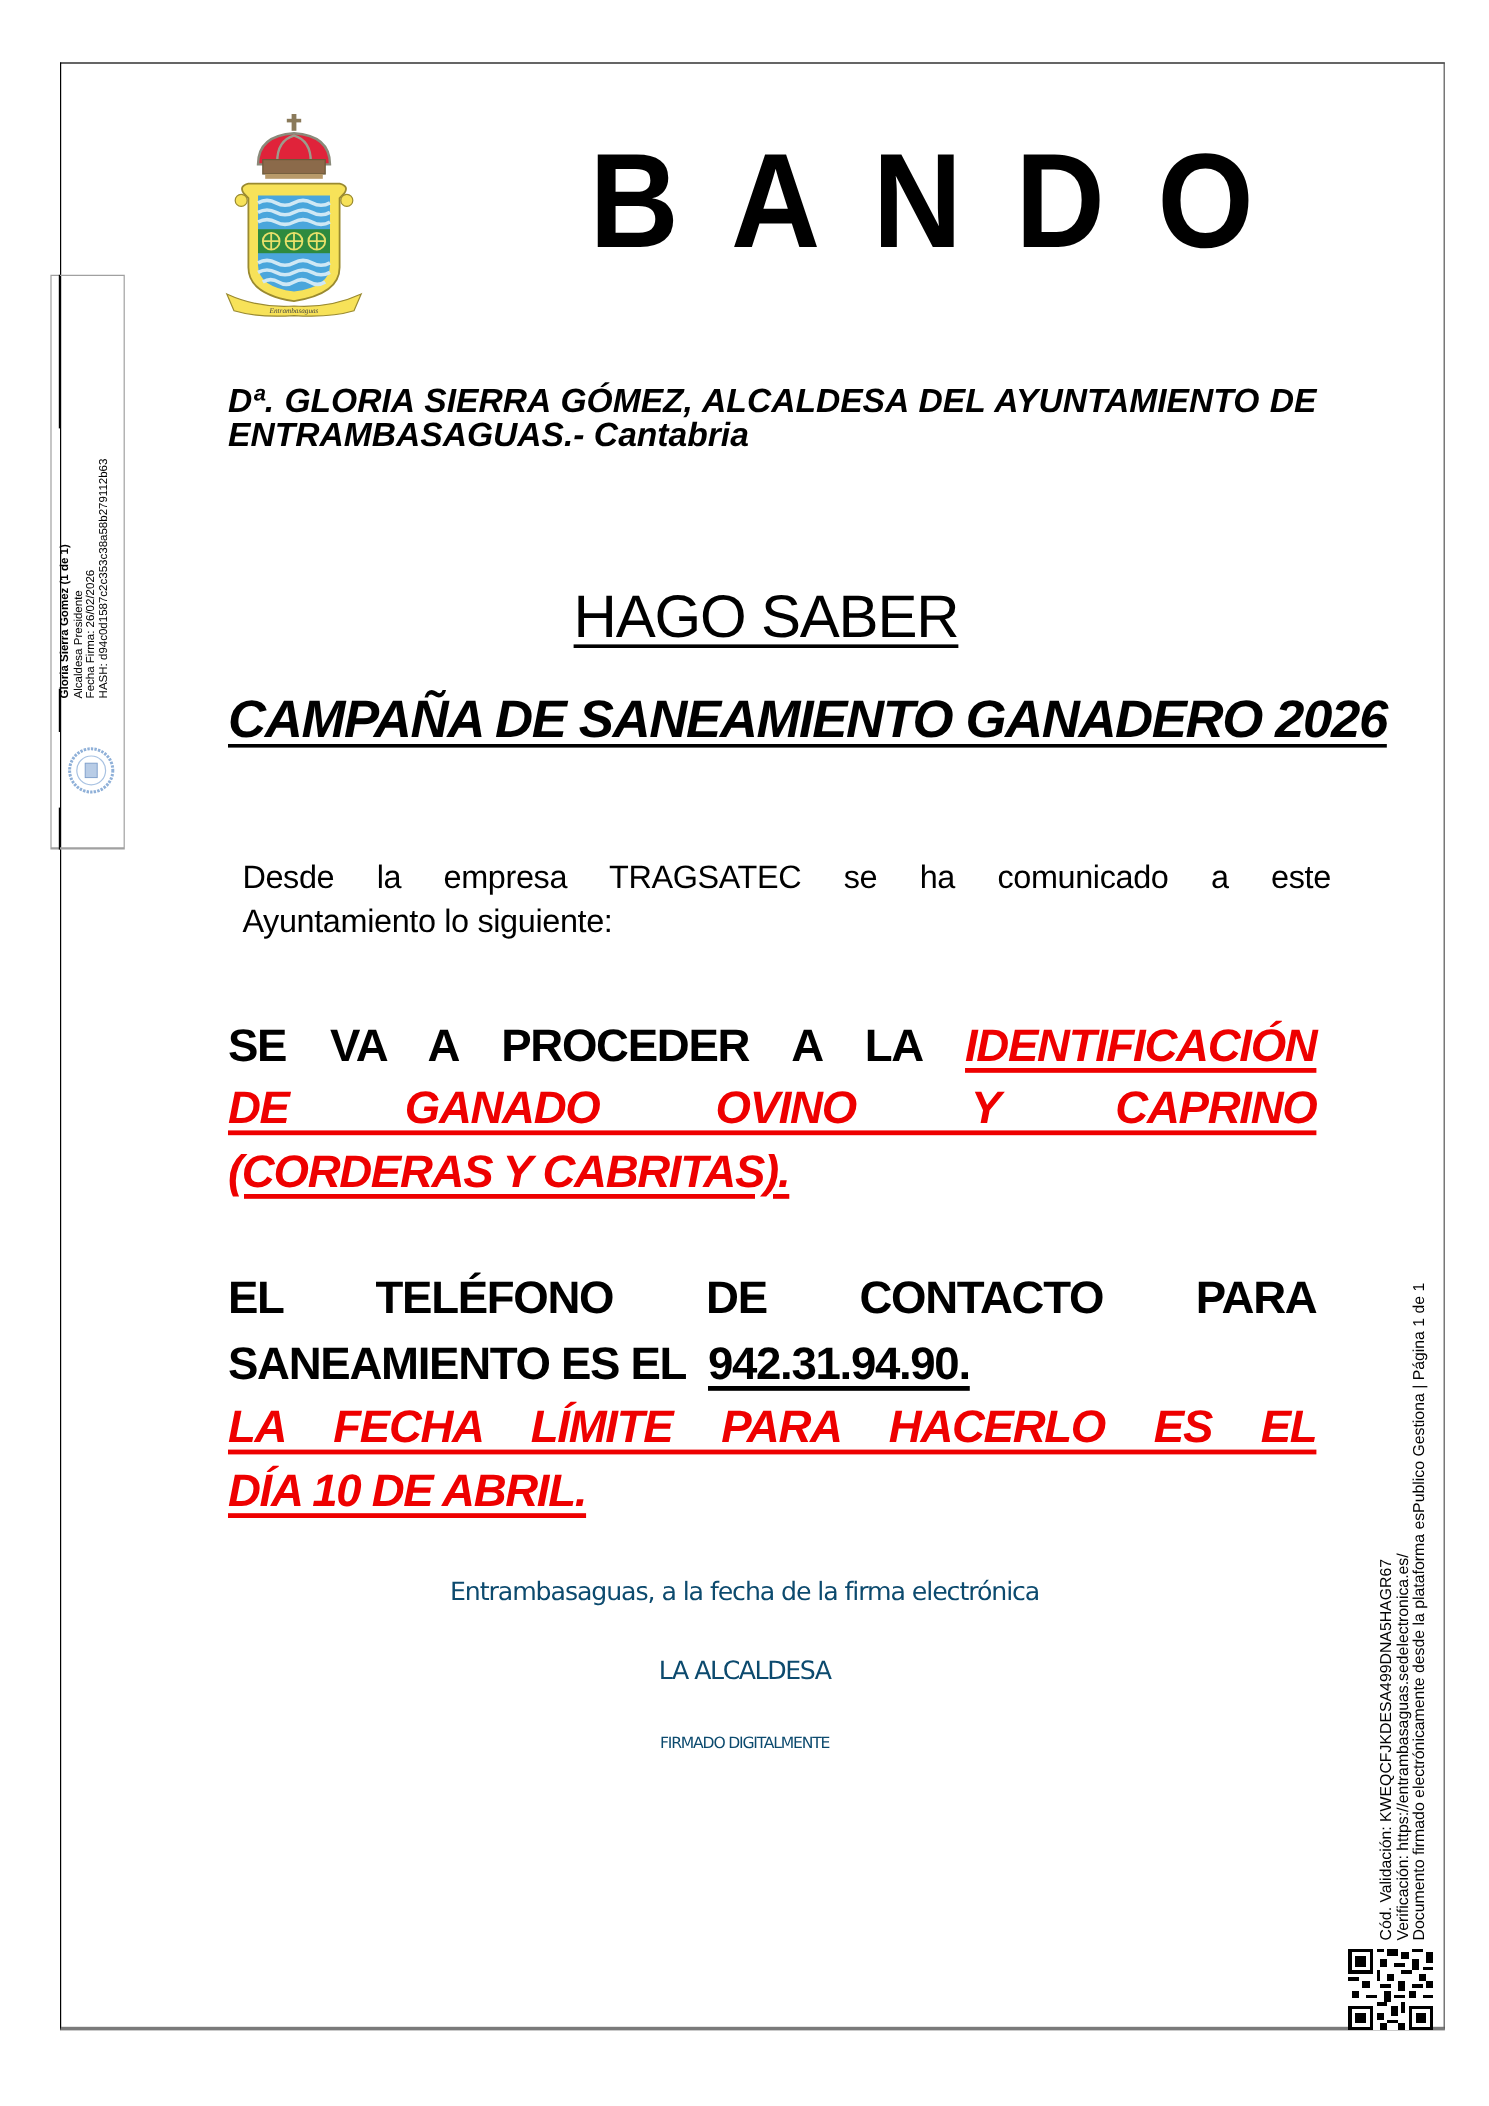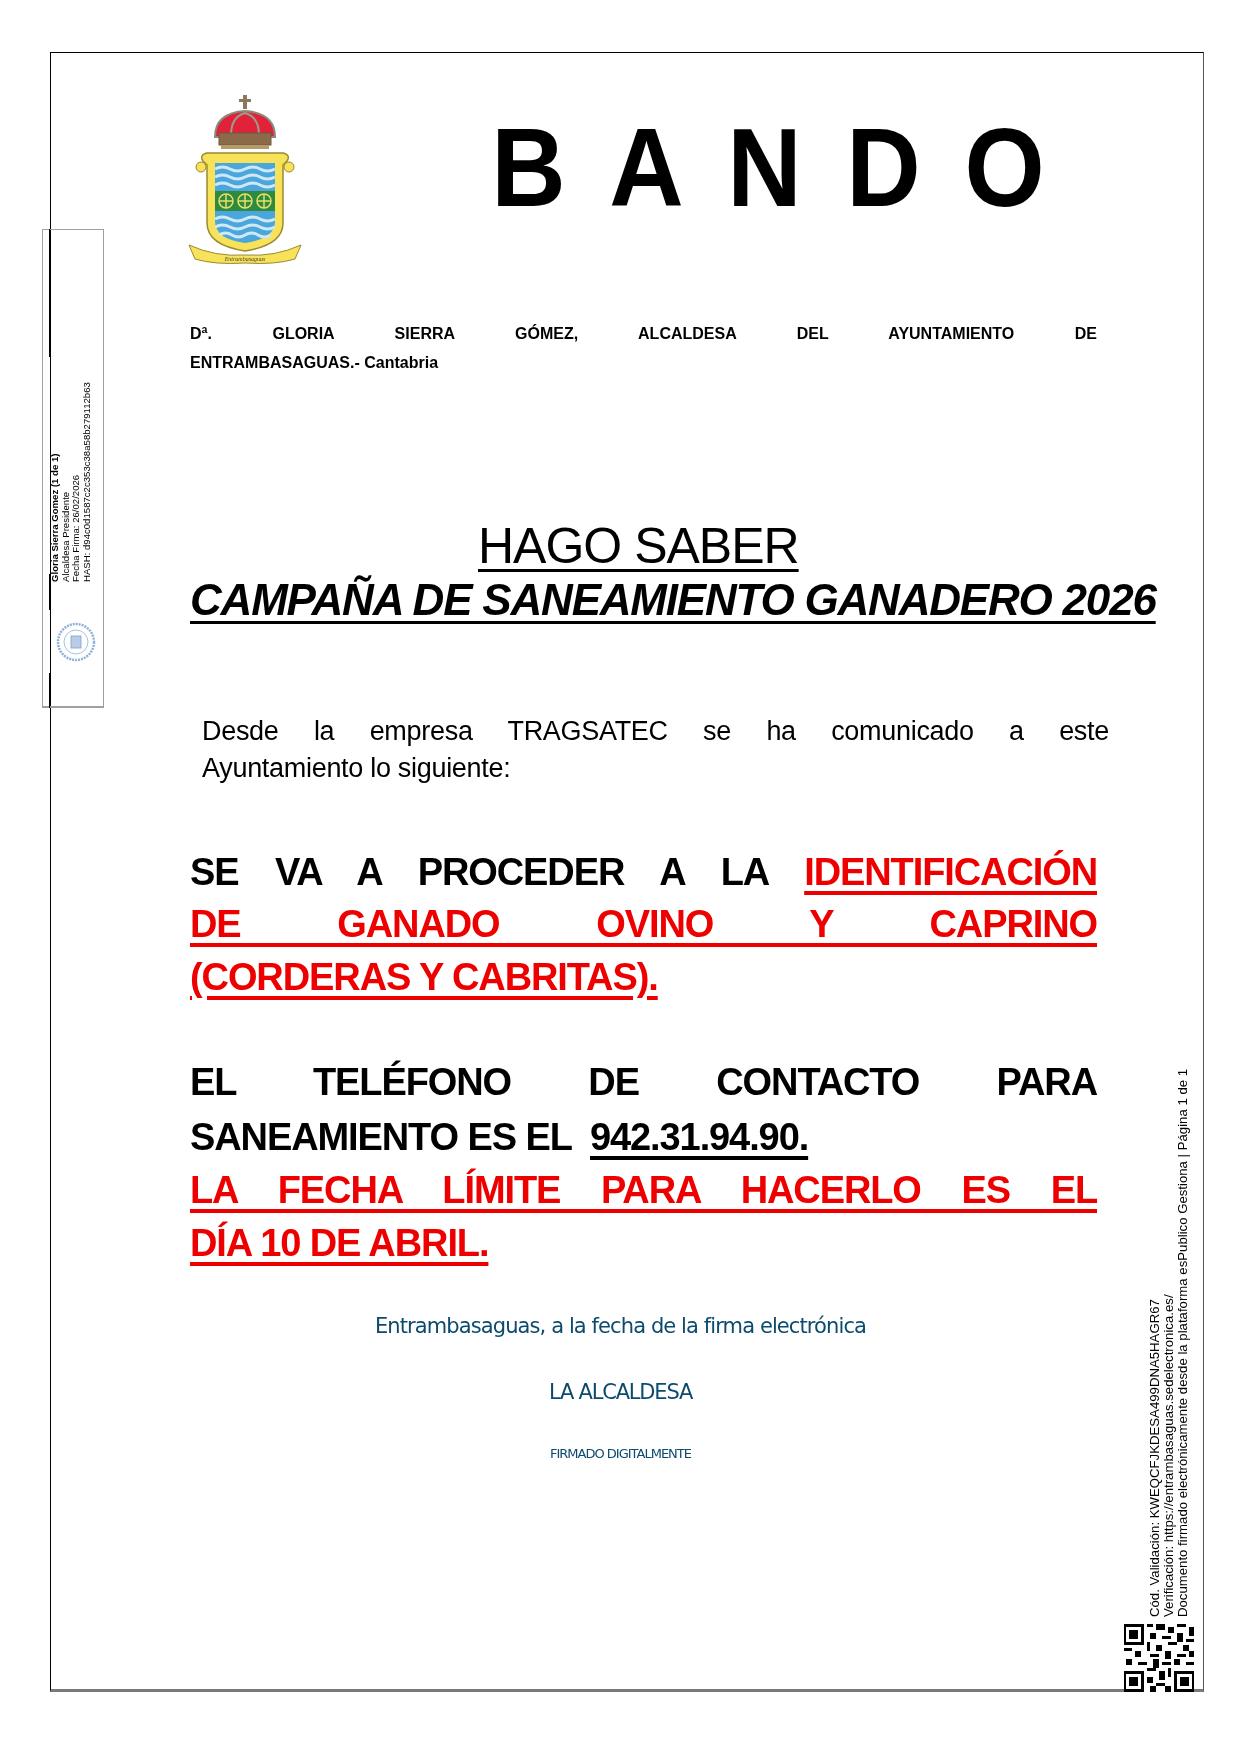--- a/index.html
+++ b/index.html
@@ -15,28 +15,28 @@
   .bando span { display:inline-block; transform:scaleX(0.92); }
 
   
   .stamp-box { position:absolute; left:42px; top:229px; width:62px; height:479px; border:1px solid #a0a0a0; border-bottom:2px solid #a0a0a0; box-sizing:border-box; }
   .stamp-line { position:absolute; left:49px; width:1px; background:#000; }
   .stamp-text { position:absolute; left:50px; top:582px; transform-origin:0 0; transform:rotate(-90deg); font-size:9.6px; line-height:10.5px; white-space:nowrap; color:#000; }
   .stamp-text .name { font-weight:bold; }
   .seal { position:absolute; left:56px; top:622px; width:40px; height:40px; }
   .line-just { position:absolute; left:190px; width:907px; text-align:justify; text-align-last:justify; white-space:nowrap; }
 
-  .addressee { font-weight:bold; font-size:16px; line-height:24px; font-family:"Liberation Sans", sans-serif; }
-  .hago { position:absolute; left:478px; top:486px; font-size:50px; line-height:56px; text-decoration:underline; text-decoration-thickness:3px; text-underline-offset:6px; letter-spacing:-1px;margin-top:32px; }
+  .addressee { font-weight:bold; font-size:28px; line-height:24px; font-family:"Liberation Sans", sans-serif;font-style:italic; }
+  .hago { position:absolute; left:478px; top:486px; font-size:50px; line-height:56px; text-decoration:underline; text-decoration-thickness:3px; text-underline-offset:6px; letter-spacing:-1px; }
   .campana { position:absolute; left:190px; top:580px; font-weight:bold; font-size:44px; line-height:40px; text-decoration:underline; text-decoration-thickness:3px; text-underline-offset:6px; letter-spacing:-1.2px; white-space:nowrap;font-style:italic; }
   .desde { font-size:27px; line-height:30px; letter-spacing:-0.3px;margin-left:12px; }
 
   .big { font-weight:bold; font-size:38px; line-height:44px; letter-spacing:-1.1px; }
   .red { color:#ee0000; }
-  .ul-red { text-decoration:underline; text-decoration-color:#ee0000; text-decoration-thickness:4px; text-underline-offset:6px; }
+  .ul-red { text-decoration:underline; text-decoration-color:#ee0000; text-decoration-thickness:4px; text-underline-offset:6px;font-style:italic; }
   .ul-black { text-decoration:underline; text-decoration-thickness:4px; text-underline-offset:6px; }
 
   .sign { position:absolute; left:0; width:1241px; text-align:center; font-family:"DejaVu Sans", sans-serif; color:#0c4a6e; }
   .sign1 { top:1314px; font-size:21px; letter-spacing:-0.9px; }
   .sign2 { top:1380px; font-size:21px; letter-spacing:-1.2px; }
   .sign3 { top:1446px; font-size:13px; letter-spacing:-1px; }
 
   
   .verify { position:absolute; left:1148px; top:1617px; transform-origin:0 0; transform:rotate(-90deg); font-size:13.2px; line-height:14px; white-space:nowrap; color:#000; }
   .qr { position:absolute; left:1123px; top:1624px; width:72px; height:68px; }

